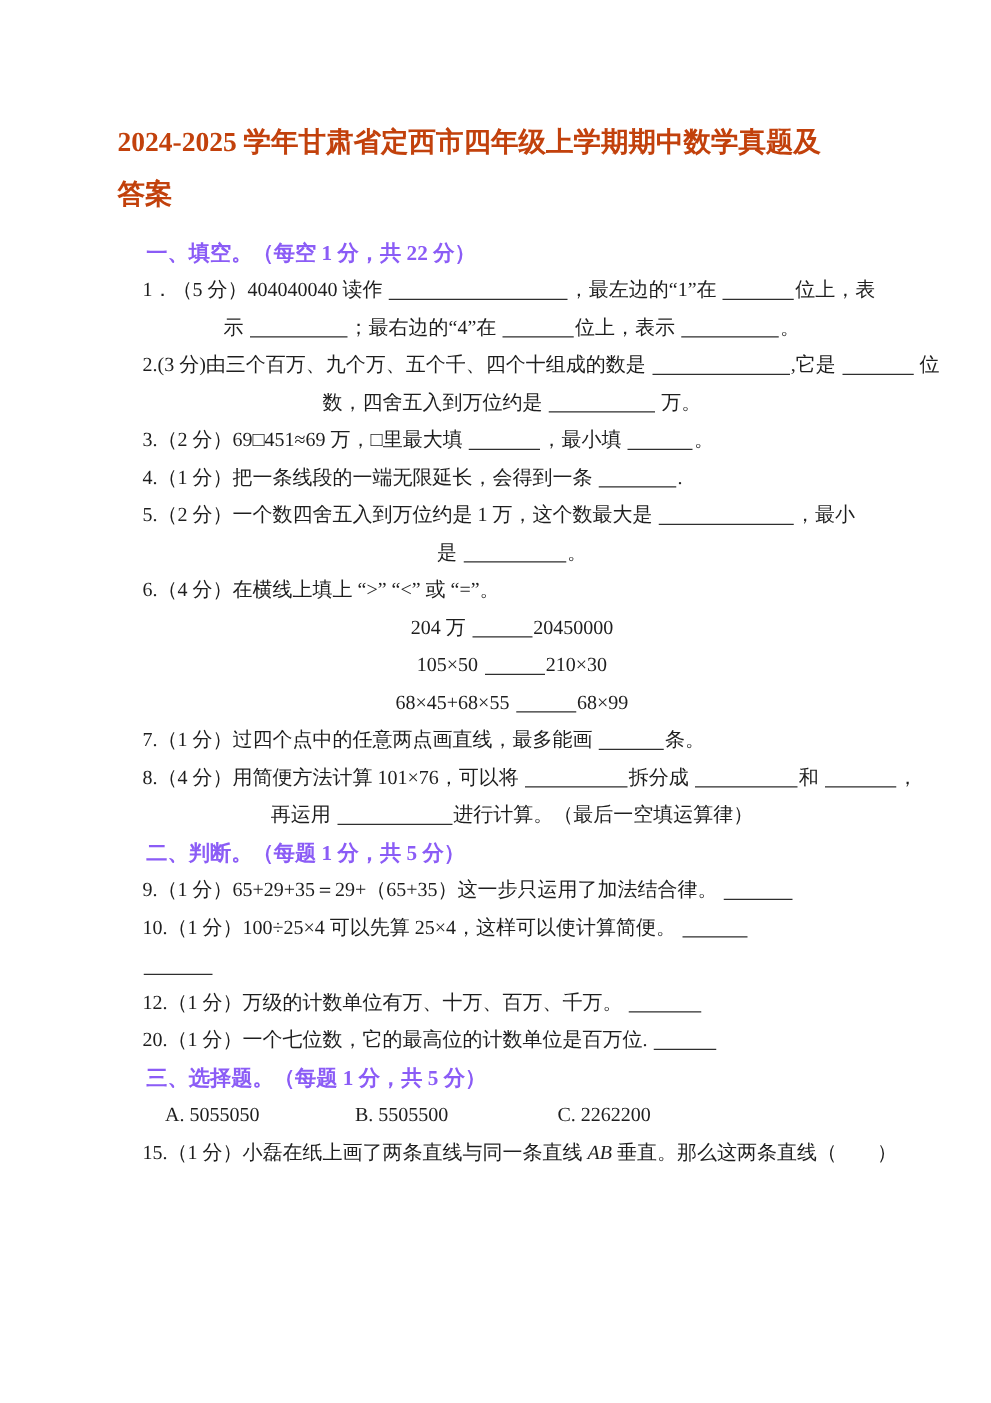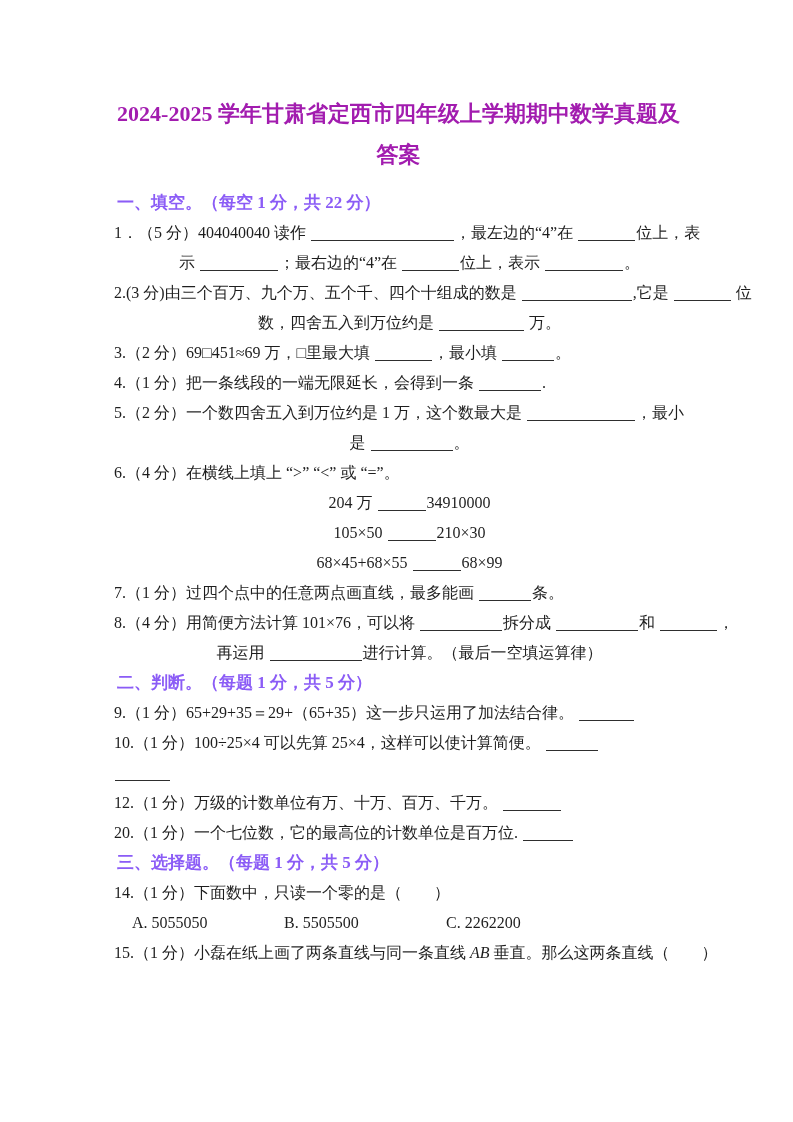--- a/index.html
+++ b/index.html
@@ -7,25 +7,24 @@
     position:relative;
     width:793px; height:1122px;
     margin:0 auto;
     background:#ffffff;
     font-family:"Liberation Serif","DejaVu Serif",serif;
     color:#1e1e1e;
     overflow:hidden;
   }
   .content { padding:93px 110px 0 114px; }
   .title {
-    text-align:center;
     font-weight:bold;
     font-size:22px;
     line-height:41px;
-    color:#a21caf;
+    color:#c2410c;
     white-space:nowrap;
     margin-left:-20px; margin-right:-20px;
   }
   .title-block { margin-bottom:13px; }
   .sec-heading {
     font-weight:bold;
     font-size:17px;
     line-height:30px;
     white-space:nowrap;
     margin-left:3px;
@@ -53,40 +52,39 @@
 <body>
 
 <div class="page">
   <div class="content">
     <div class="title-block">
       <div class="title">2024-2025 学年甘肃省定西市四年级上学期期中数学真题及</div>
       <div class="title">答案</div>
     </div>
     <div id="exam-body">
         <div class="sec-heading">一、填空。（每空 1 分，共 22 分）</div>
-        <div class="line"><span>1．（5 分）404040040 读作 </span><span class="blank" style="width: 143px;"></span><span>，最左边的“4”在 </span><span class="blank" style="width: 57px;"></span><span>位上，表</span></div>
+        <div class="line"><span>1．（5 分）404040040 读作 </span><span class="blank" style="width: 143px;"></span><span>，最左边的“1”在 </span><span class="blank" style="width: 57px;"></span><span>位上，表</span></div>
         <div class="line indent"><span>示 </span><span class="blank" style="width: 78px;"></span><span>；最右边的“4”在 </span><span class="blank" style="width: 57px;"></span><span>位上，表示 </span><span class="blank" style="width: 78px;"></span><span>。</span></div>
         <div class="line"><span>2.(3 分)由三个百万、九个万、五个千、四个十组成的数是 </span><span class="blank" style="width: 110px;"></span><span>,它是 </span><span class="blank" style="width: 57px;"></span><span> 位</span></div>
         <div class="line indent"><span>数，四舍五入到万位约是 </span><span class="blank" style="width: 85px;"></span><span> 万。</span></div>
         <div class="line"><span>3.（2 分）69□451≈69 万，□里最大填 </span><span class="blank" style="width: 57px;"></span><span>，最小填 </span><span class="blank" style="width: 52px;"></span><span>。</span></div>
         <div class="line"><span>4.（1 分）把一条线段的一端无限延长，会得到一条 </span><span class="blank" style="width: 62px;"></span><span>.</span></div>
         <div class="line"><span>5.（2 分）一个数四舍五入到万位约是 1 万，这个数最大是 </span><span class="blank" style="width: 108px;"></span><span>，最小</span></div>
         <div class="line indent"><span>是 </span><span class="blank" style="width: 82px;"></span><span>。</span></div>
         <div class="line"><span>6.（4 分）在横线上填上 “&gt;” “&lt;” 或 “=”。</span></div>
-        <div class="line indent"><span>204 万 </span><span class="blank" style="width: 48px;"></span><span>34910000</span></div>
+        <div class="line indent"><span>204 万 </span><span class="blank" style="width: 48px;"></span><span>20450000</span></div>
         <div class="line indent"><span>105×50 </span><span class="blank" style="width: 48px;"></span><span>210×30</span></div>
         <div class="line indent"><span>68×45+68×55 </span><span class="blank" style="width: 48px;"></span><span>68×99</span></div>
         <div class="line"><span>7.（1 分）过四个点中的任意两点画直线，最多能画 </span><span class="blank" style="width: 52px;"></span><span>条。</span></div>
         <div class="line"><span>8.（4 分）用简便方法计算 101×76，可以将 </span><span class="blank" style="width: 82px;"></span><span>拆分成 </span><span class="blank" style="width: 82px;"></span><span>和 </span><span class="blank" style="width: 57px;"></span><span>，</span></div>
         <div class="line indent"><span>再运用 </span><span class="blank" style="width: 92px;"></span><span>进行计算。（最后一空填运算律）</span></div>
         <div class="sec-heading">二、判断。（每题 1 分，共 5 分）</div>
         <div class="line"><span>9.（1 分）65+29+35＝29+（65+35）这一步只运用了加法结合律。 </span><span class="blank" style="width: 55px;"></span></div>
         <div class="line"><span>10.（1 分）100÷25×4 可以先算 25×4，这样可以使计算简便。 </span><span class="blank" style="width: 52px;"></span></div>
         <div class="line"><span class="blank" style="width: 55px;"></span></div>
         <div class="line"><span>12.（1 分）万级的计数单位有万、十万、百万、千万。 </span><span class="blank" style="width: 58px;"></span></div>
         <div class="line"><span>20.（1 分）一个七位数，它的最高位的计数单位是百万位. </span><span class="blank" style="width: 50px;"></span></div>
         <div class="sec-heading">三、选择题。（每题 1 分，共 5 分）</div>
-        <div class="line"><span>14.（1 分）下面数中，只读一个零的是（　　）</span></div>
         <div class="line options"><span class="opt">A. 5055050</span><span class="opt">B. 5505500</span><span class="opt">C. 2262200</span></div>
         <div class="line"><span>15.（1 分）小磊在纸上画了两条直线与同一条直线 </span><span class="it">AB</span><span> 垂直。那么这两条直线（　　）</span></div>
       </div>
   </div>
 </div>
 
 </body></html>

